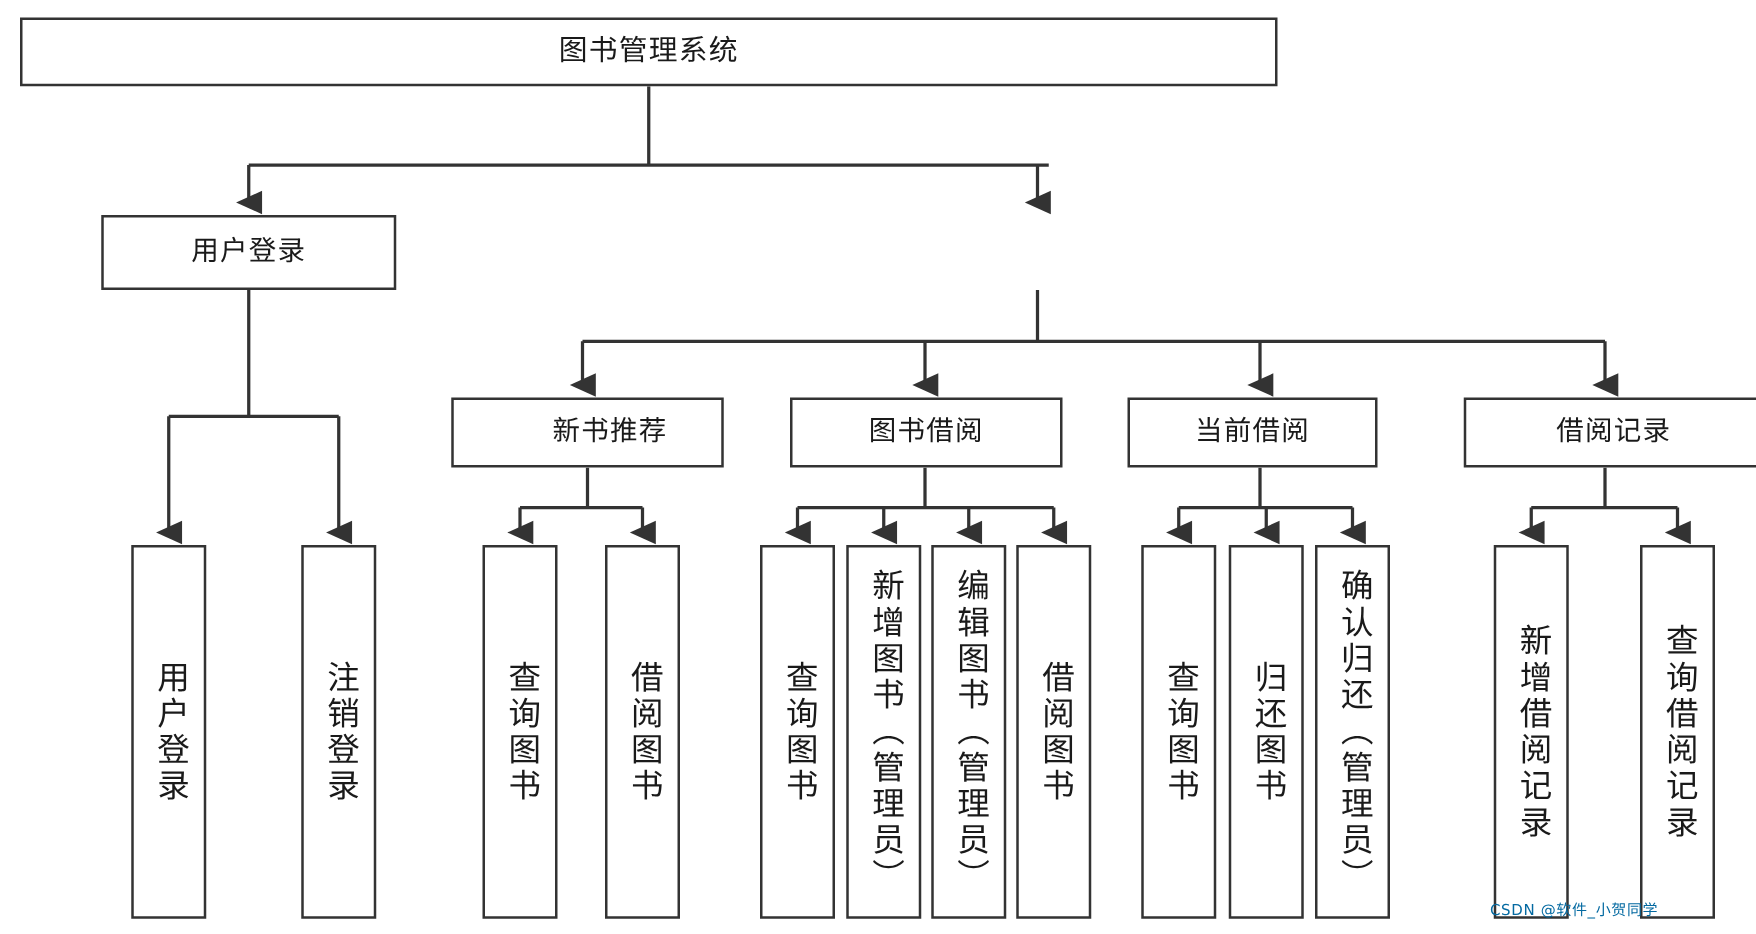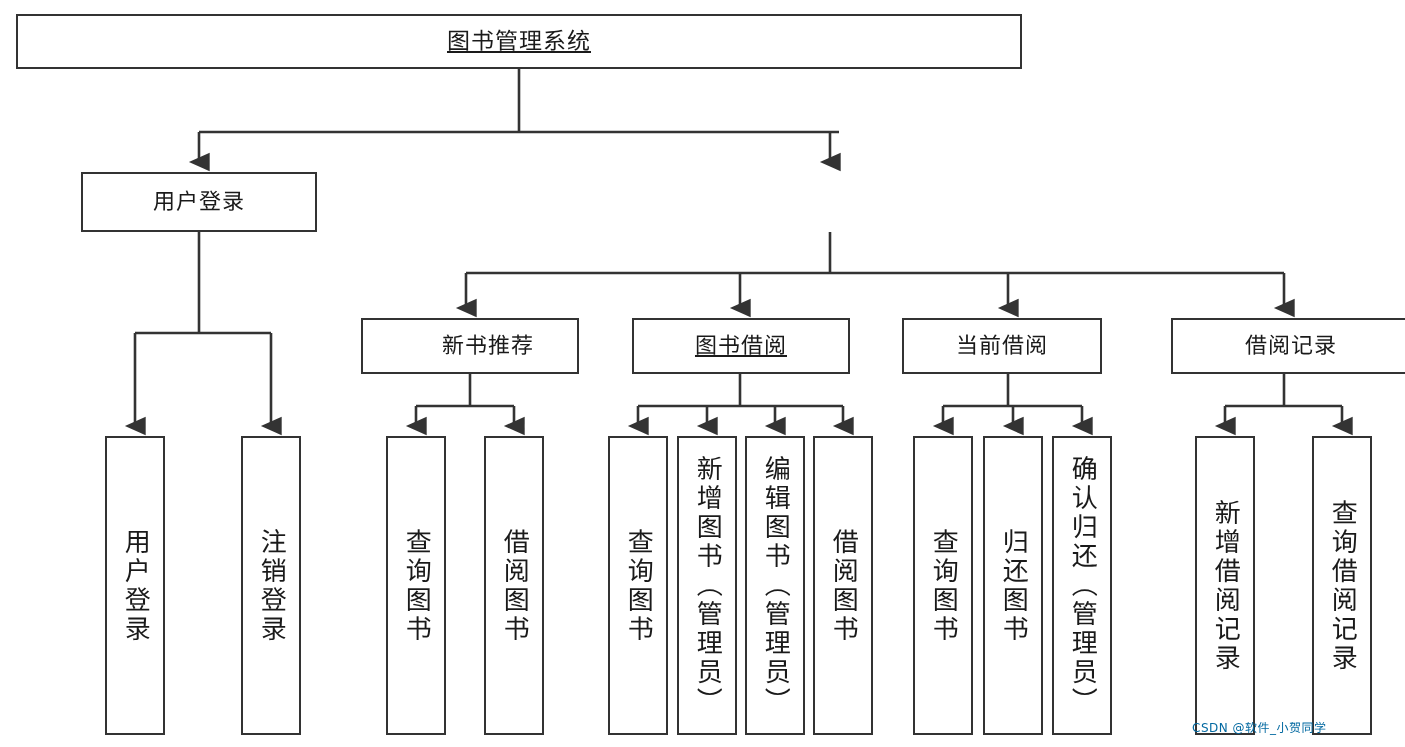--- a/index.html
+++ b/index.html
@@ -41,21 +41,20 @@
     text-align: center;
     line-height: 1.28;
     letter-spacing: 1px;
   }
   .node.horizontal .node-label {
     font-size: 22px;
     white-space: nowrap;
   }
   .node.root .node-label {
     font-size: 23px;
-    text-decoration: underline;
   }
   .node.vertical {
     align-items: center;
     justify-content: center;
     padding: 6px 0;
   }
   .node.vertical .node-label {
     writing-mode: vertical-rl;
     text-orientation: upright;
     font-size: 26px;
@@ -130,21 +129,21 @@
     <span class="node-label">图书管理系统</span>
   </div>
 
   <div class="node horizontal" style="left: 81px; top: 172px; width: 236px; height: 60px;">
     <span class="node-label">用户登录</span>
   </div>
 
   <div class="node horizontal" style="left: 361px; top: 318px; width: 218px; height: 56px; padding-left: 36px;">
     <span class="node-label">新书推荐</span>
   </div>
-  <div class="node horizontal" style="left: 632px; top: 318px; width: 218px; height: 56px; text-decoration: underline;">
+  <div class="node horizontal" style="left: 632px; top: 318px; width: 218px; height: 56px;">
     <span class="node-label">图书借阅</span>
   </div>
   <div class="node horizontal" style="left: 902px; top: 318px; width: 200px; height: 56px;">
     <span class="node-label">当前借阅</span>
   </div>
   <div class="node horizontal" style="left: 1171px; top: 318px; width: 240px; height: 56px;">
     <span class="node-label">借阅记录</span>
   </div>
 
   <div class="node vertical" style="left: 105px; top: 436px; width: 60px; height: 299px;">

